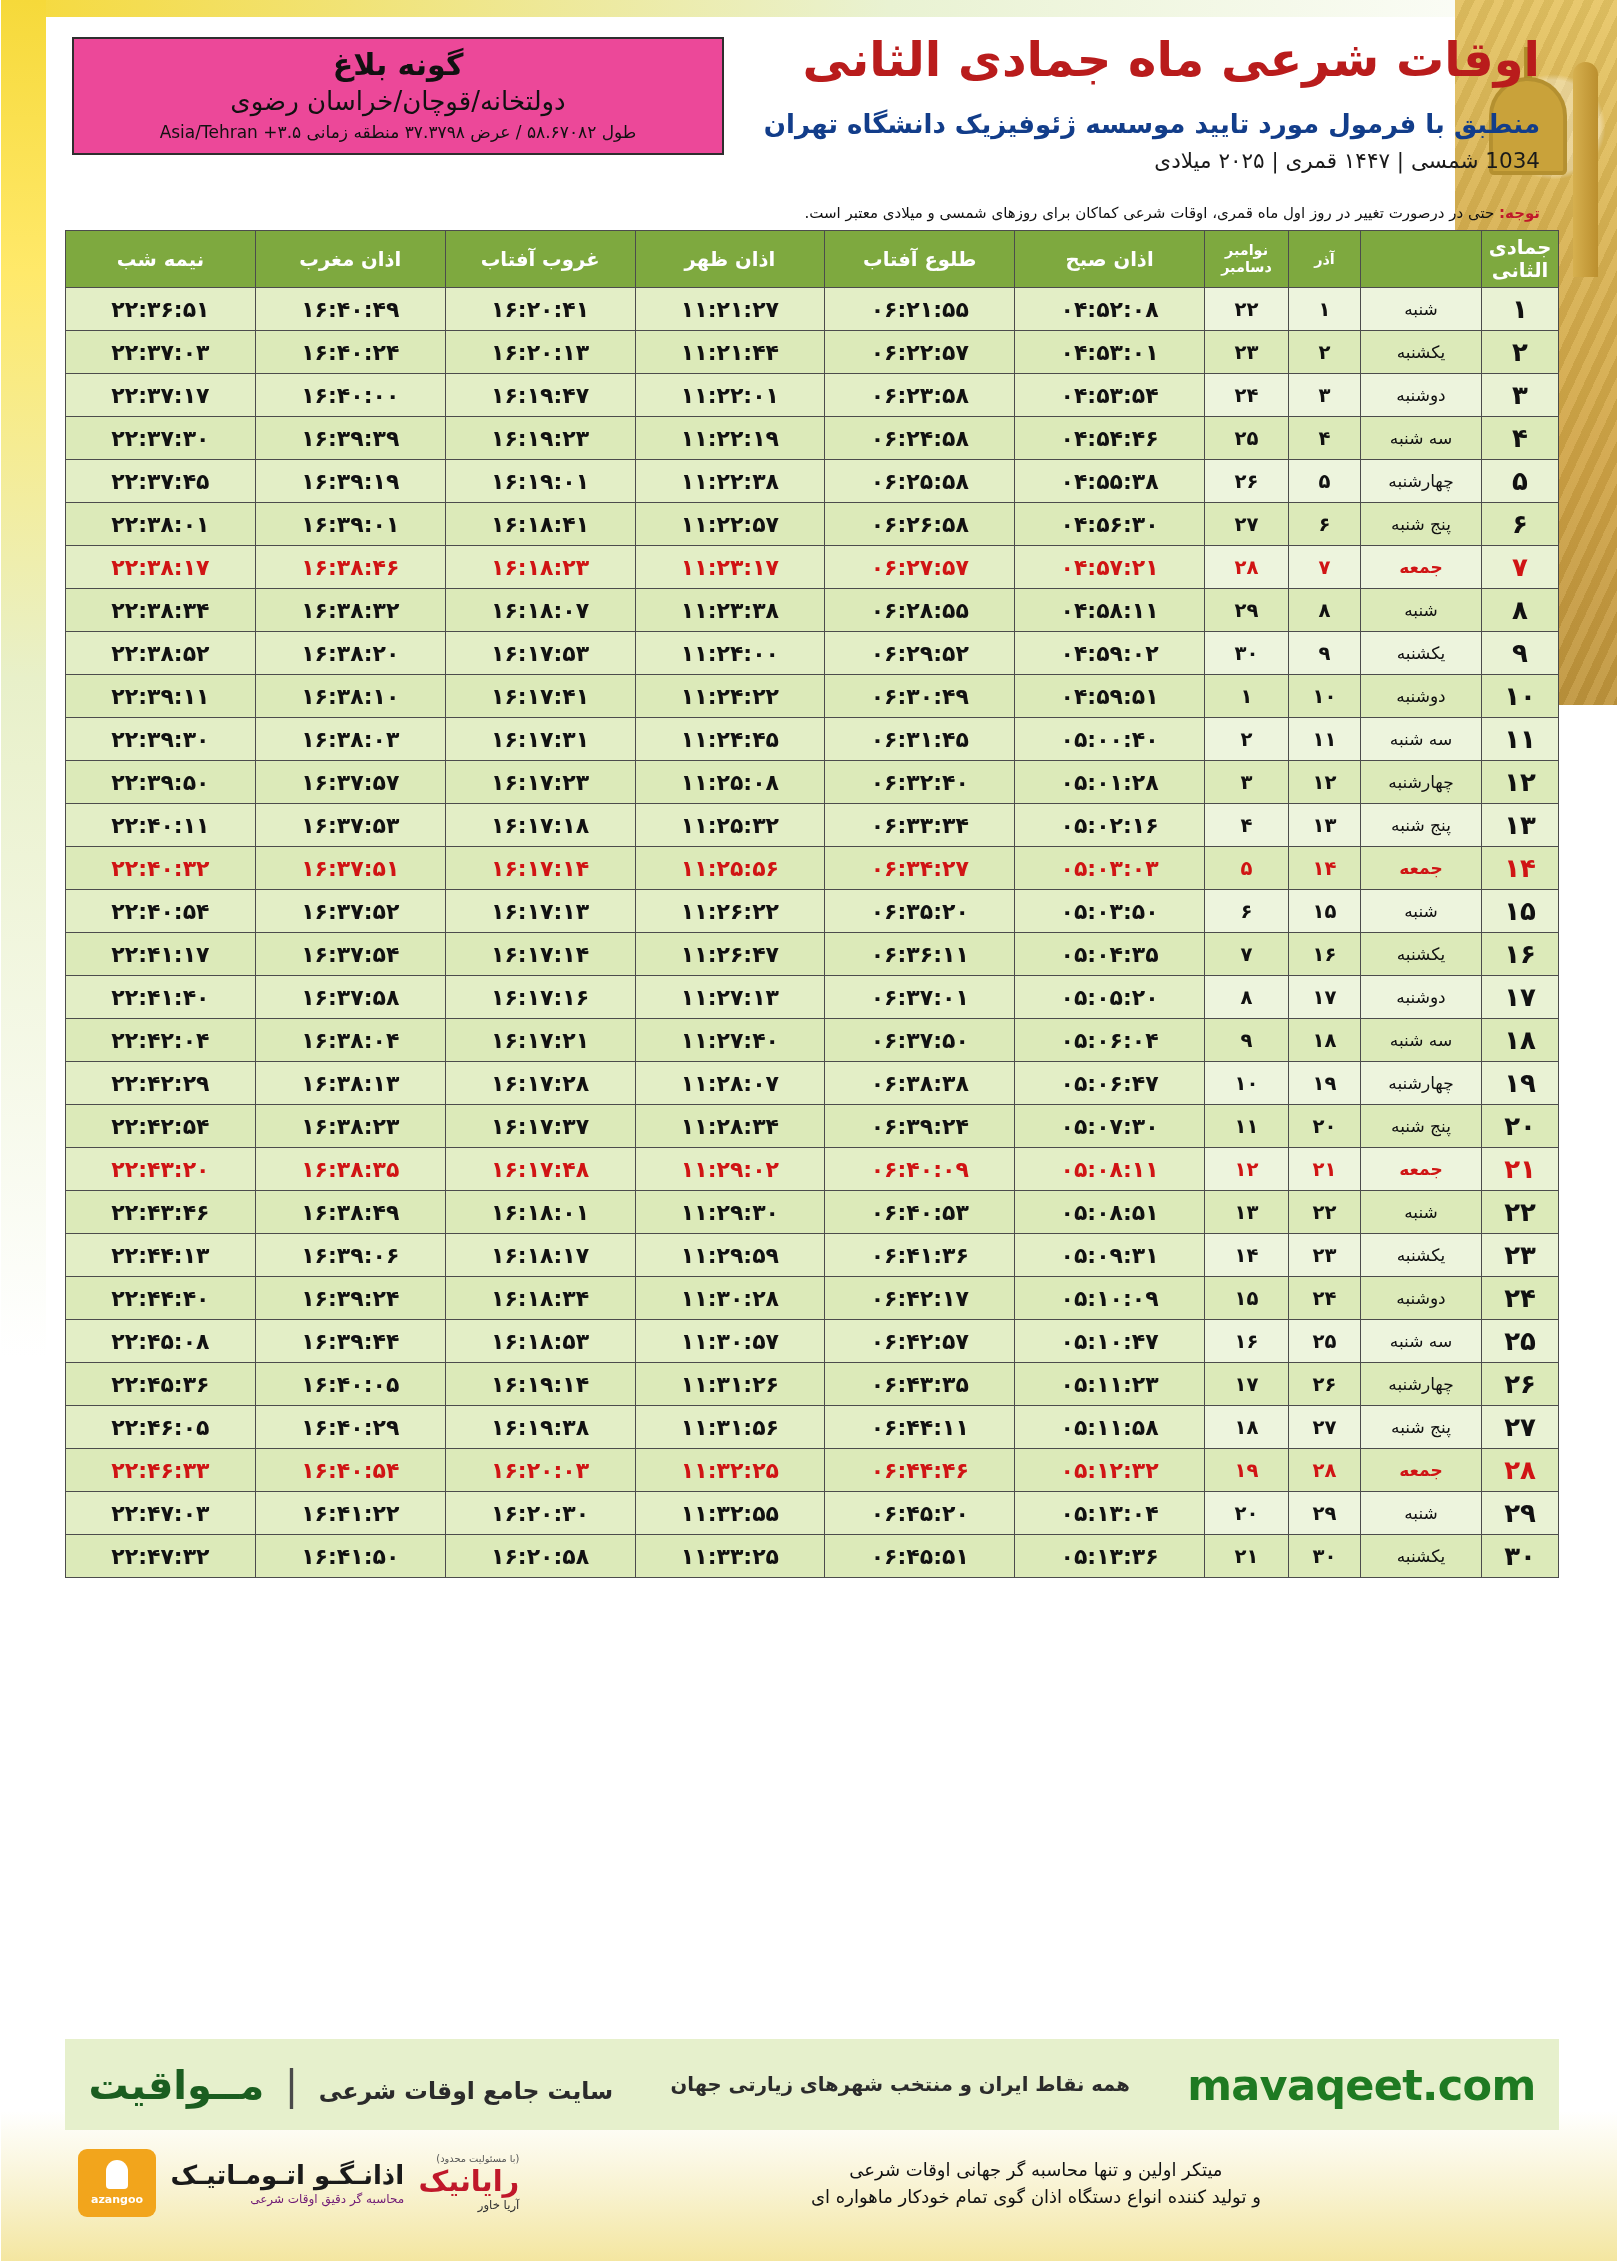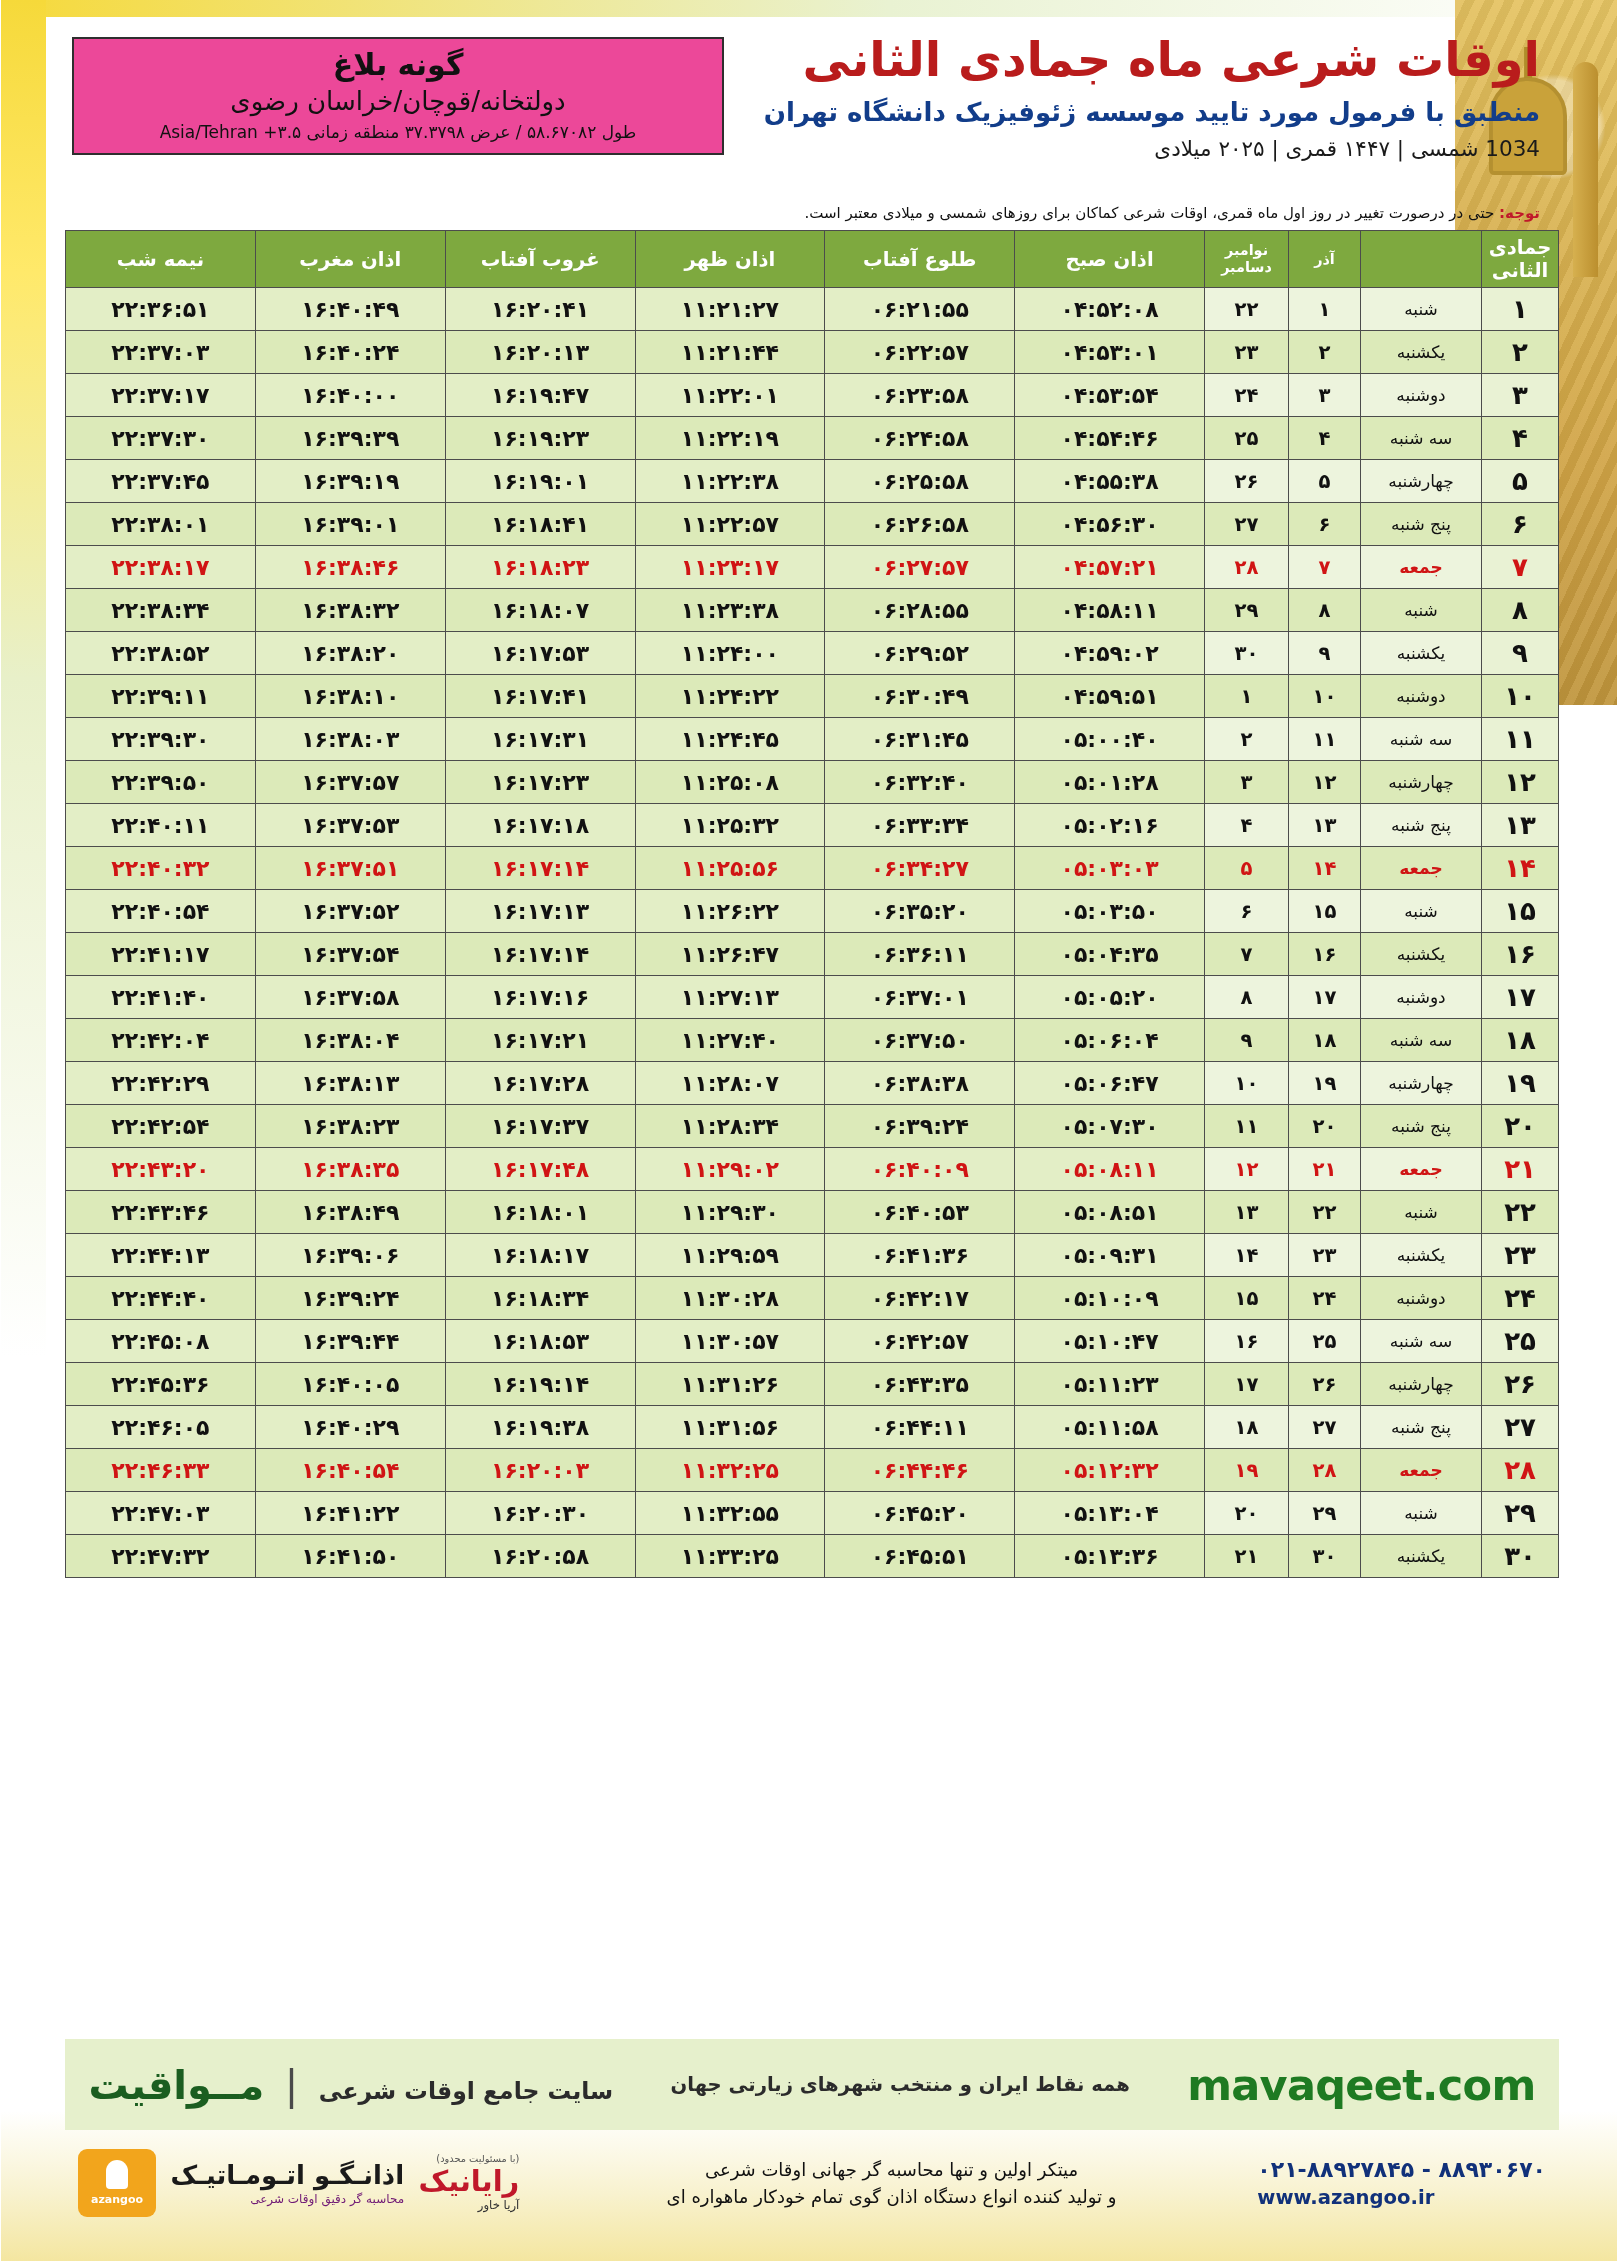--- a/index.html
+++ b/index.html
@@ -55,21 +55,21 @@
     position:absolute;top:34px;right:78px;left:72px;height:163px;
   }
   .title-block{
     position:absolute;right:0;top:0;text-align:right;width:979px;
   }
   .main-title{
     font-size:48px;font-weight:bold;color:#b91c1c;letter-spacing:-0.7px;line-height:1.05;
     white-space:nowrap;
   }
   .sub-title{
-    font-size:26px;font-weight:bold;color:#123d8a;margin-top:13px;white-space:nowrap;
+    font-size:26px;font-weight:bold;color:#123d8a;margin-top:25px;white-space:nowrap;
   }
   .date-line{
     font-size:21.5px;color:#1a1a1a;margin-top:9px;white-space:nowrap;
   }
 
   .loc-box{
     position:absolute;left:0;top:2.6px;width:652px;
     border:2px solid #2e2e2e;
     padding:9px 13px 10.4px 13px;
     box-sizing:border-box;
@@ -596,24 +596,20 @@
     <div class="brand-en">mavaqeet.com</div>
     <div class="brand-tag">همه نقاط ایران و منتخب شهرهای زیارتی جهان</div>
     <div class="brand-fa">
       <span style="font-size:23.5px;color:#2b2b2b;">سایت جامع اوقات شرعی</span>
       <span class="sep">|</span>
       <span>مــواقیت</span>
     </div>
   </div>
 
   <div class="footer-bottom">
-    <div class="f-left">
-      <div class="p1">۰۲۱-۸۸۹۲۷۸۴۵ - ۸۸۹۳۰۶۷۰</div>
-      <div class="p2">www.azangoo.ir</div>
-    </div>
 
     <div class="f-center">
       <div class="c1">میتکر اولین و تنها محاسبه گر جهانی اوقات شرعی</div>
       <div class="c1">و تولید کننده انواع دستگاه اذان گوی تمام خودکار ماهواره ای</div>
     </div>
 
     <div class="f-right">
       <div class="logo-rayaneh">
         <div class="r0">(با مسئولیت محدود)</div>
         <div class="r1">رایانیک</div>

